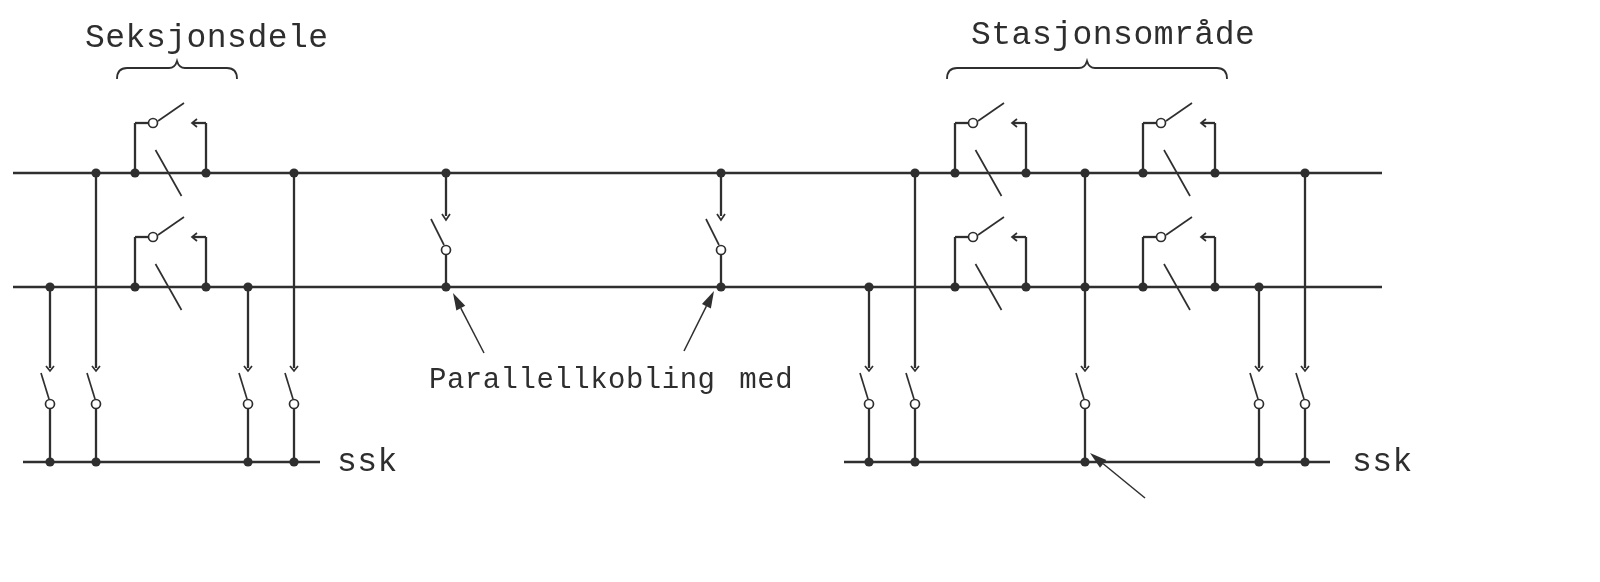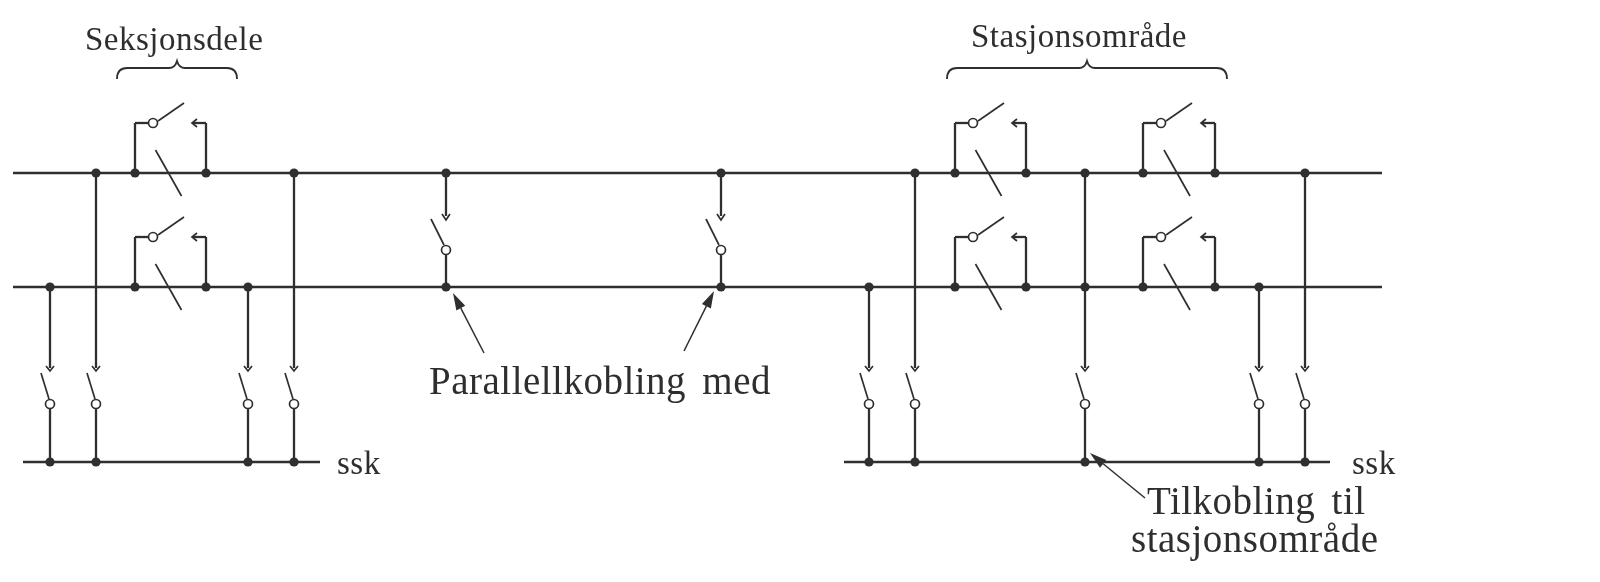--- a/index.html
+++ b/index.html
@@ -1,33 +1,33 @@
 <!DOCTYPE html>
 <html style="--text: #2e2e2e; --bg: #ffffff;"><head>
 <meta charset="utf-8">
 <style>
   html,body{margin:0;padding:0;background:#fff;}
   .stage{
     position:relative;
     width:1600px;height:582px;
     background:var(--bg,#fff);
-    font-family:Liberation Serif, serif;
+    font-family:Liberation Mono, monospace;
     overflow:hidden;
   }
   .stage svg{position:absolute;left:0;top:0;}
   .lbl{
     position:absolute;
     font-size:33px;
     color:var(--text,#2e2e2e);
     white-space:nowrap;
     word-spacing:6px;
     letter-spacing:0.5px;
     line-height:1.05;
   }
-  .lbl.small{font-size:39px;}
+  .lbl.small{font-size:29px;}
   .lbl.multi1{line-height:46px;}
   .lbl.multi2{line-height:38px;}
   .indent1{padding-left:16px;}
 </style>
 </head>
 <body>
 
 <div class="stage">
 
   <svg id="circuit" width="1600" height="582" viewBox="0 0 1600 582">
@@ -186,22 +186,18 @@
 
   <div class="lbl" style="left:85px;top:22px">Seksjonsdele</div>
 
   <div class="lbl" style="left:971px;top:19px">Stasjonsområde</div>
 
 
   <div class="lbl small multi1" style="left:429px;top:358px">
     <div>Parallellkobling med</div>
   </div>
 
-  <div class="lbl small multi2" style="left:1131px;top:482px">
-    <div class="indent1">Tilkobling til</div>
-    <div>stasjonsområde</div>
-  </div>
 
   <div class="lbl" style="left:337px;top:446px">ssk</div>
 
   <div class="lbl" style="left:1352px;top:446px">ssk</div>
 
 </div>
 
 </body></html>

